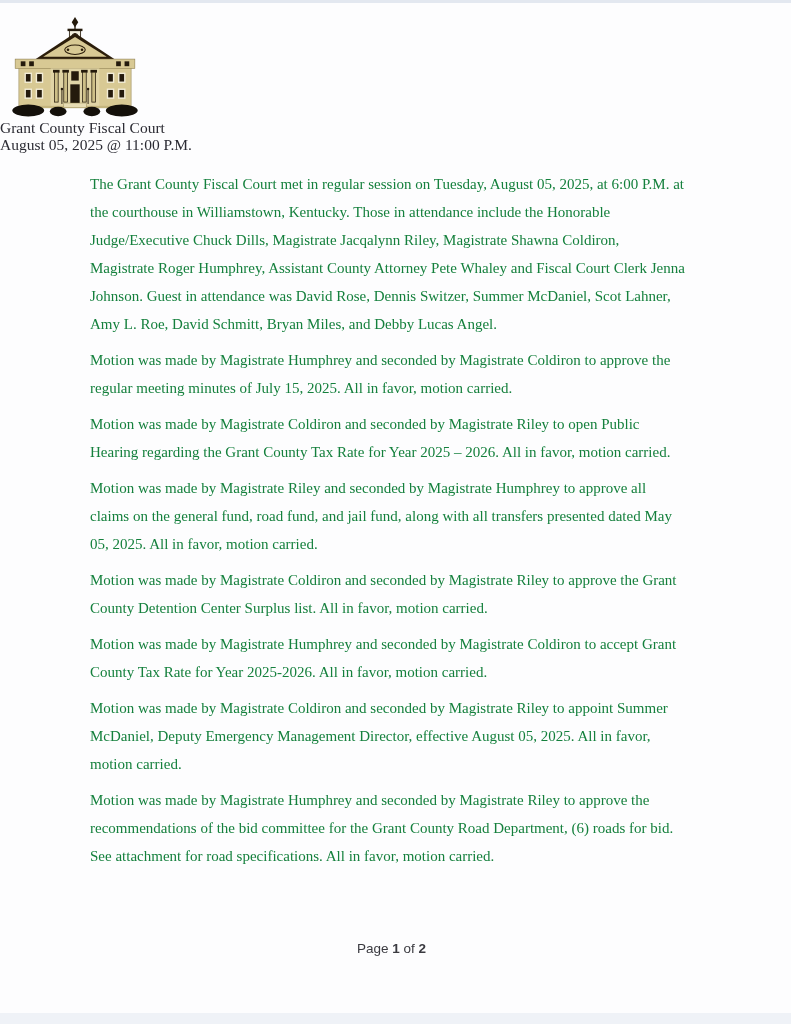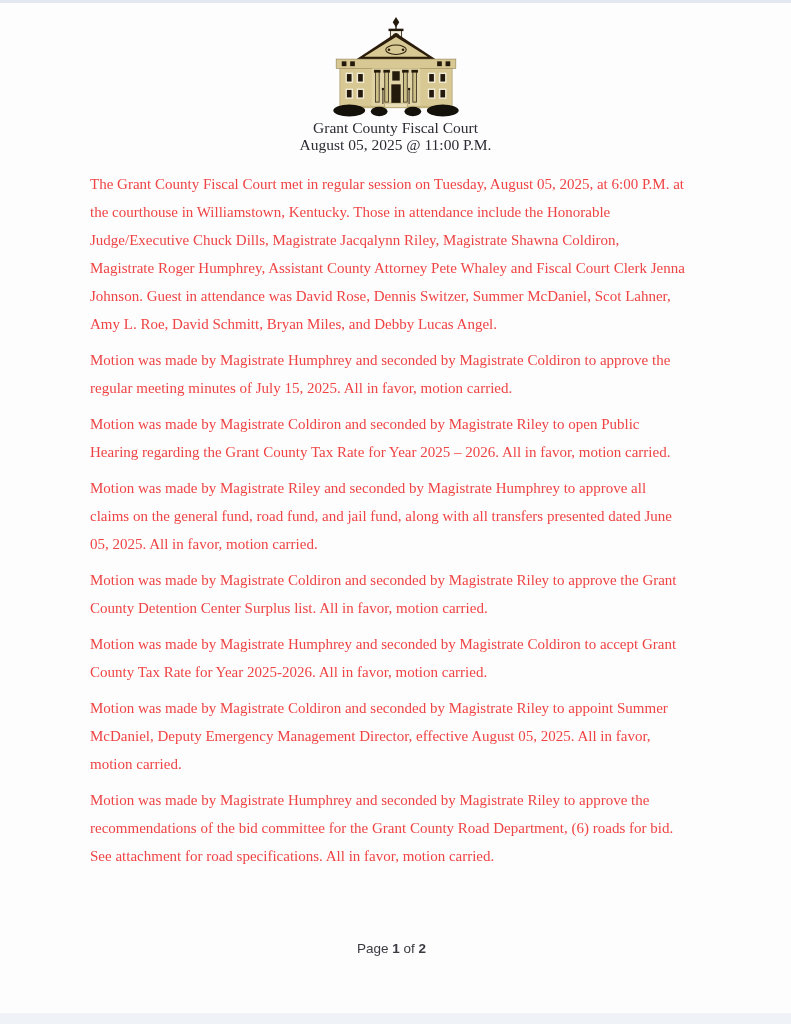--- a/index.html
+++ b/index.html
@@ -21,38 +21,38 @@
     background: #e3e8f0;
   }
   .scan-bottom-edge {
     position: absolute;
     bottom: 0; left: 0; right: 0;
     height: 11px;
     background: #eff2f7;
   }
   .header {
     padding-top: 17px;
-    text-align: center;
+    text-align: left;
   }
   .logo-wrap { line-height: 0; }
   .title-block {
     margin-top: 2px;
     font-size: 15.5px;
     line-height: 16.5px;
     color: #2b2b33;
   }
   .content {
     padding: 17px 70px 0 90px;
     width: 755px;
   }
   .content p {
     font-size: 15px;
     line-height: 28px;
     margin-bottom: 8px;
-    color: #ef4444;
+    color: #15803d;
     text-align: left;
   }
   .footer {
     position: absolute;
     top: 941px;
     left: 0; right: 8px;
     text-align: center;
     font-family: "Liberation Sans", sans-serif;
     font-size: 13.5px;
     color: #3a3a40;
@@ -138,21 +138,21 @@
     <div class="title-block">
       <div>Grant County Fiscal Court</div>
       <div>August 05, 2025 @ 11:00 P.M.</div>
     </div>
   </div>
 
   <div class="content">
     <p>The Grant County Fiscal Court met in regular session on Tuesday, August 05, 2025, at 6:00 P.M. at the courthouse in Williamstown, Kentucky. Those in attendance include the Honorable Judge/Executive Chuck Dills, Magistrate Jacqalynn Riley, Magistrate Shawna Coldiron, Magistrate Roger Humphrey, Assistant County Attorney Pete Whaley and Fiscal Court Clerk Jenna Johnson. Guest in attendance was David Rose, Dennis Switzer, Summer McDaniel, Scot Lahner, Amy L. Roe, David Schmitt, Bryan Miles, and Debby Lucas Angel.</p>
     <p>Motion was made by Magistrate Humphrey and seconded by Magistrate Coldiron to approve the regular meeting minutes of July 15, 2025. All in favor, motion carried.</p>
     <p>Motion was made by Magistrate Coldiron and seconded by Magistrate Riley to open Public Hearing regarding the Grant County Tax Rate for Year 2025 – 2026. All in favor, motion carried.</p>
-    <p>Motion was made by Magistrate Riley and seconded by Magistrate Humphrey to approve all claims on the general fund, road fund, and jail fund, along with all transfers presented dated June 05, 2025. All in favor, motion carried.</p>
+    <p>Motion was made by Magistrate Riley and seconded by Magistrate Humphrey to approve all claims on the general fund, road fund, and jail fund, along with all transfers presented dated May 05, 2025. All in favor, motion carried.</p>
     <p>Motion was made by Magistrate Coldiron and seconded by Magistrate Riley to approve the Grant County Detention Center Surplus list. All in favor, motion carried.</p>
     <p>Motion was made by Magistrate Humphrey and seconded by Magistrate Coldiron to accept Grant County Tax Rate for Year 2025-2026. All in favor, motion carried.</p>
     <p>Motion was made by Magistrate Coldiron and seconded by Magistrate Riley to appoint Summer McDaniel, Deputy Emergency Management Director, effective August 05, 2025. All in favor, motion carried.</p>
     <p>Motion was made by Magistrate Humphrey and seconded by Magistrate Riley to approve the recommendations of the bid committee for the Grant County Road Department, (6) roads for bid. See attachment for road specifications. All in favor, motion carried.</p>
   </div>
 
   <div class="footer">
     <span>Page </span><b>1</b><span> of </span><b>2</b>
   </div>
 

